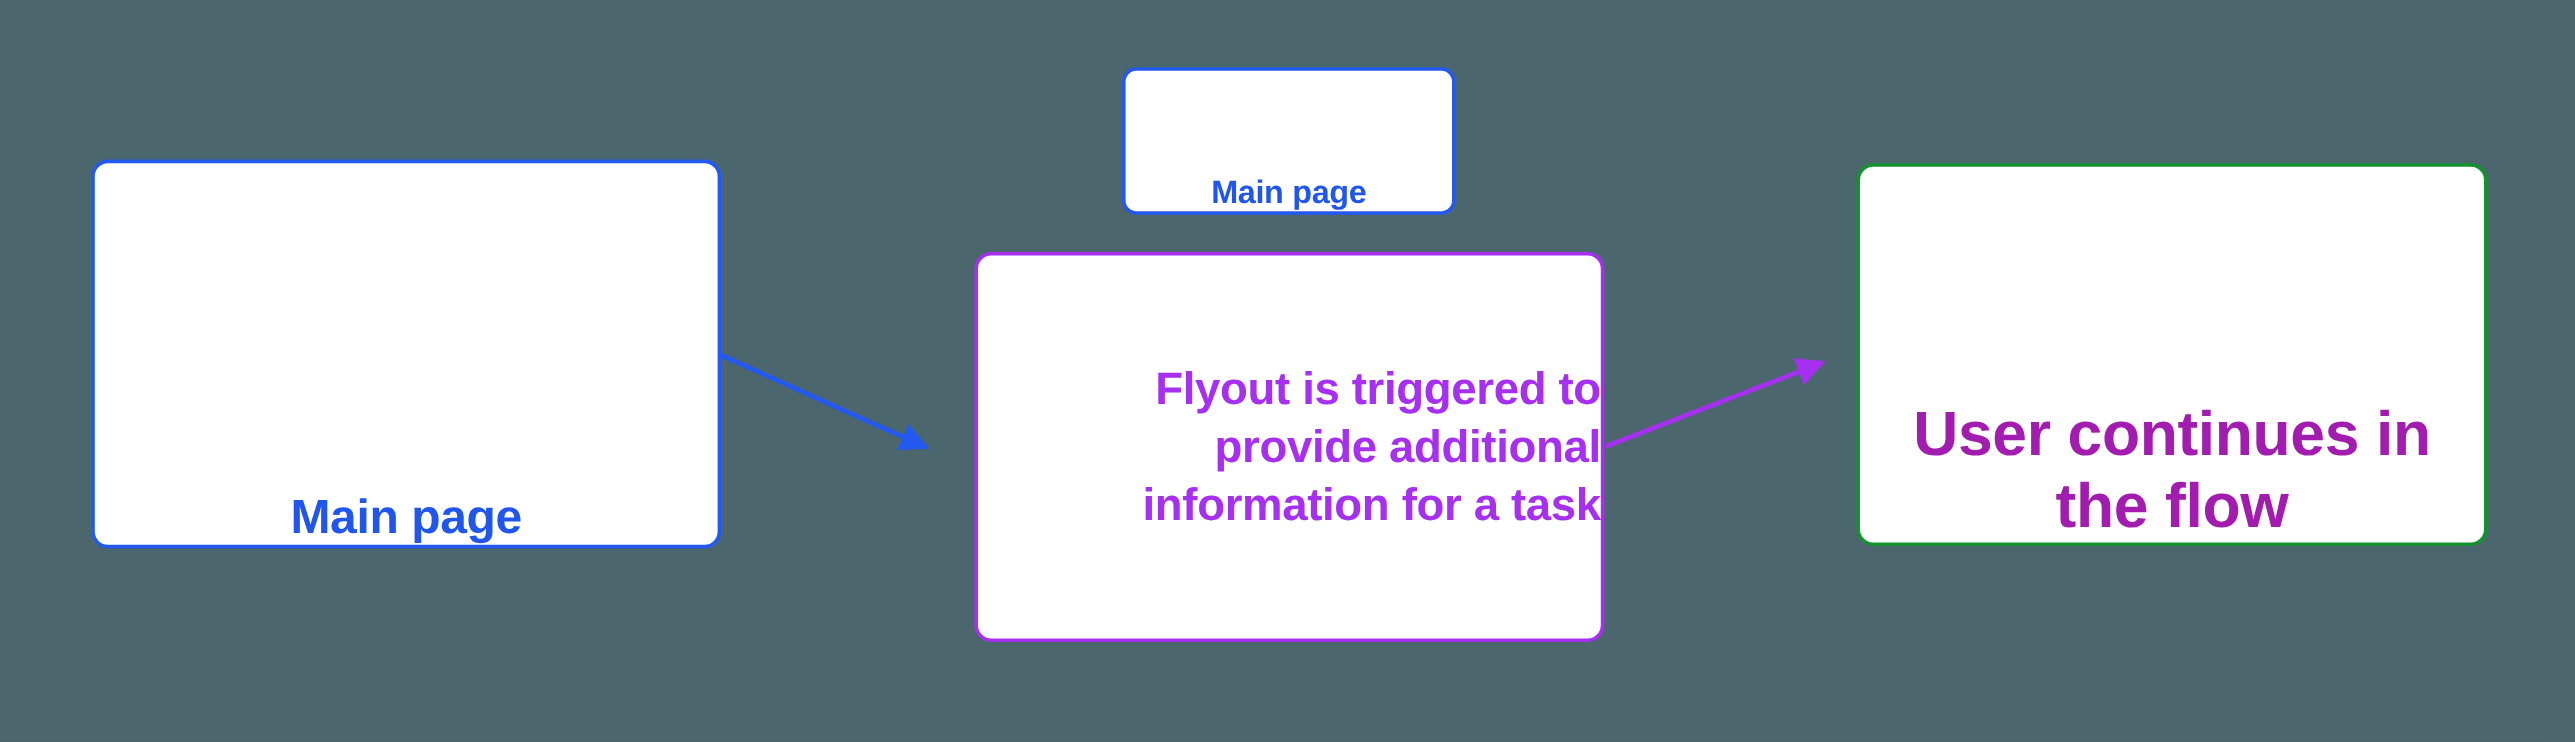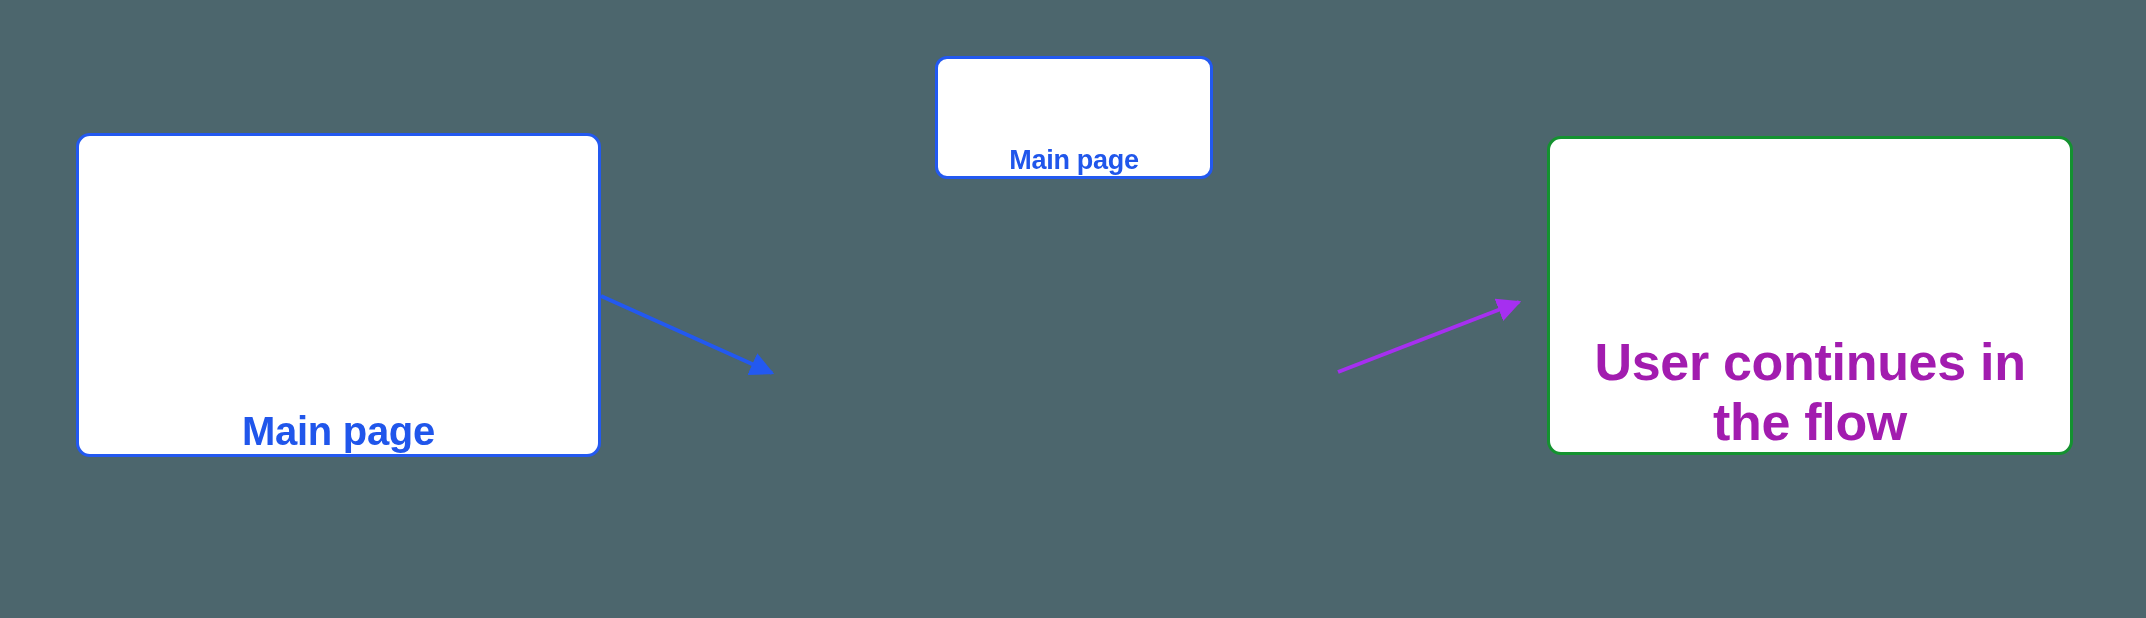--- a/index.html
+++ b/index.html
@@ -98,18 +98,23 @@
   </svg>
 
   <div class="node node-main-large">
     <span>Main page</span>
   </div>
 
   <div class="node node-main-small">
     <span>Main page</span>
   </div>
 
+  <div class="node node-flyout">
+    <span>Flyout is triggered to</span>
+    <span>provide additional</span>
+    <span>information for a task</span>
+  </div>
 
   <div class="node node-user-continues">
     <span>User continues in the flow</span>
   </div>
 
 </div>
 
 </body></html>

